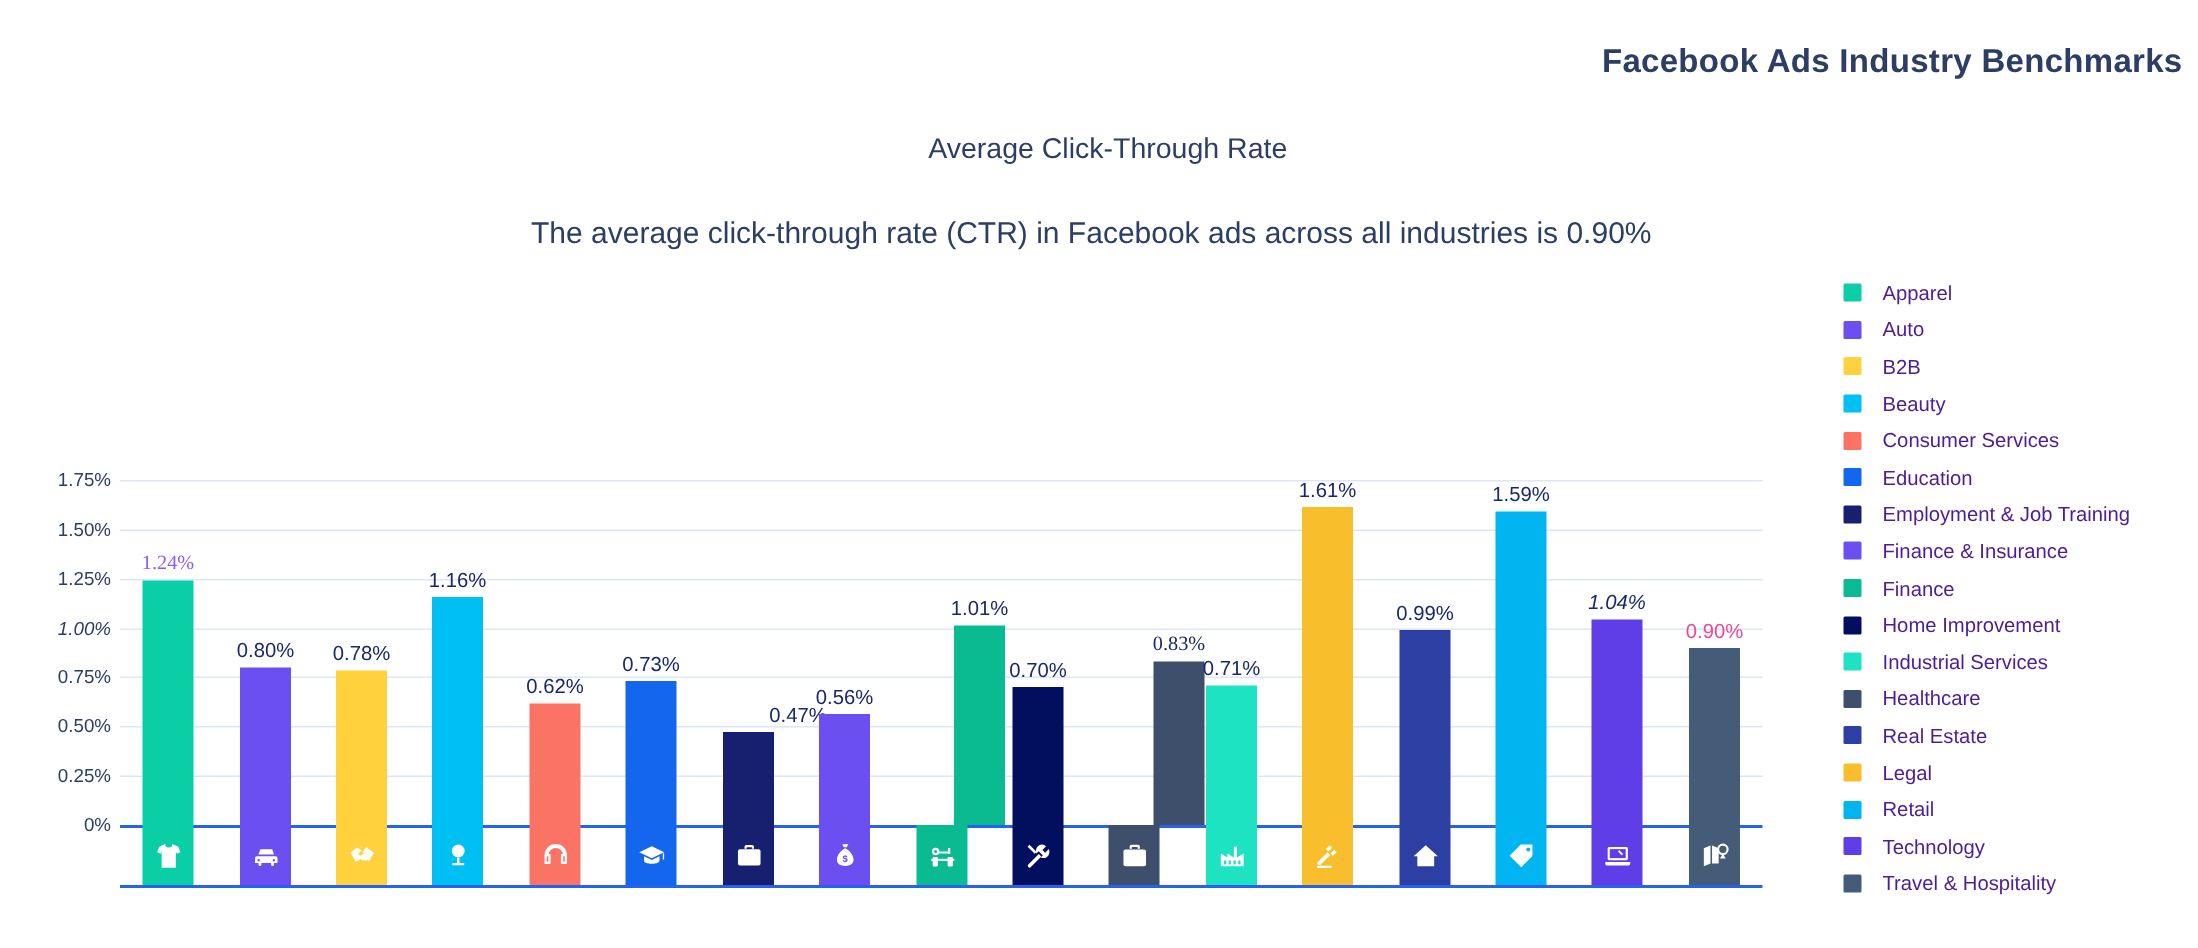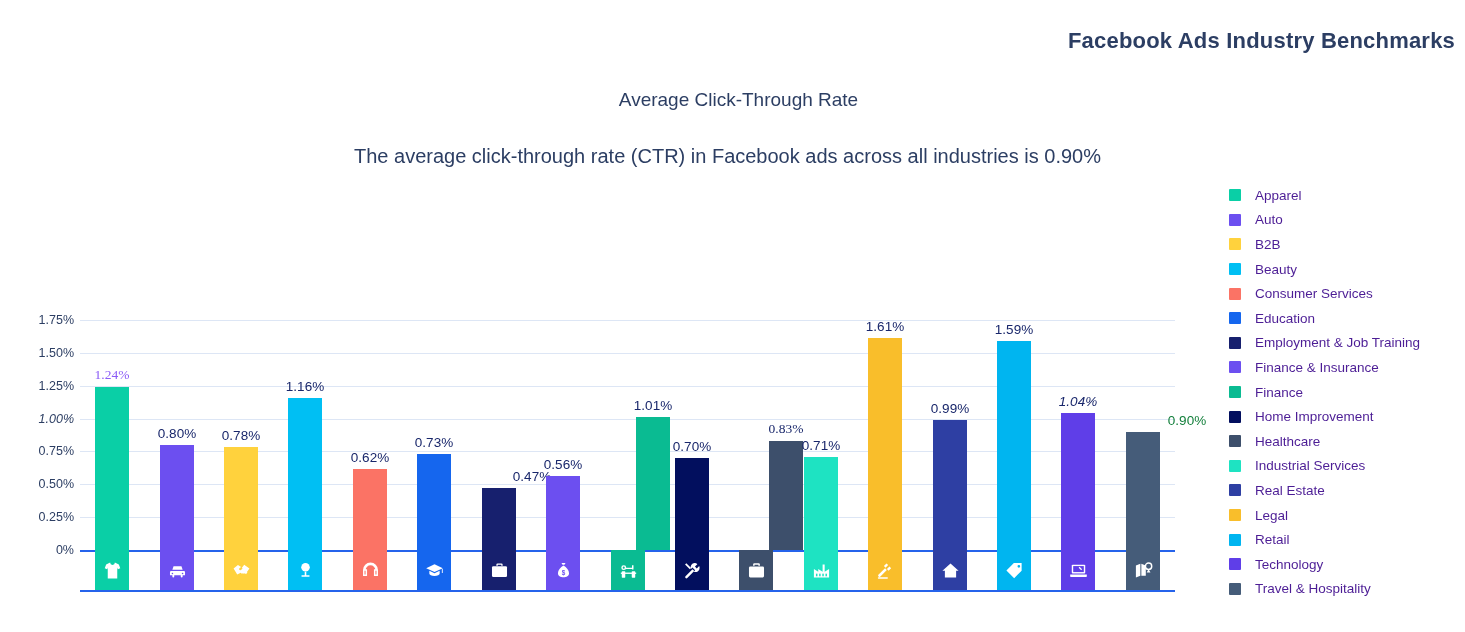--- a/index.html
+++ b/index.html
@@ -172,21 +172,21 @@
         <div class="barwrap" style="left: 917px; height: 209px;">
           <div class="bar" style="height: 209px; background: rgb(0, 181, 240);"></div>
           <div class="valuelabel" style="color: rgb(25, 39, 107);">1.59%</div>
         </div>
         <div class="barwrap" style="left: 981px; height: 137px; font-style: italic;">
           <div class="bar" style="height: 137px; background: rgb(95, 62, 232);"></div>
           <div class="valuelabel" style="color: rgb(25, 39, 107);">1.04%</div>
         </div>
         <div class="barwrap" style="left: 1046px; height: 118px;">
           <div class="bar" style="height: 118px; background: rgb(69, 92, 121);"></div>
-          <div class="valuelabel" style="color: #15803d; margin-left: 44px;">0.90%</div>
+          <div class="valuelabel" style="color: #ec4899;">0.90%</div>
         </div>
       </div>
     <div class="icons-layer" id="icons">
         <div class="iconcell" style="left: 15px; background: rgb(10, 207, 166);">
           <svg viewBox="0 0 24 24">
             <path d="M9 2 4 4.5 2.2 9l3 1.3.8-2V22h12V8.3l.8 2 3-1.3L20 4.5 15 2a3 3 0 0 1-6 0z"></path>
           </svg>
         </div>
         <div class="iconcell" style="left: 80px; background: rgb(108, 79, 240);">
           <svg viewBox="0 0 24 24">
@@ -331,28 +331,28 @@
       </div>
       <div class="legend-item">
         <span class="legend-swatch" style="background: rgb(10, 187, 146);"></span>
         <span class="legend-label">Finance</span>
       </div>
       <div class="legend-item">
         <span class="legend-swatch" style="background: rgb(2, 15, 94);"></span>
         <span class="legend-label">Home Improvement</span>
       </div>
       <div class="legend-item">
+        <span class="legend-swatch" style="background: rgb(30, 227, 194);"></span>
+        <span class="legend-label">Industrial Services</span>
+      </div>
+      <div class="legend-item">
         <span class="legend-swatch" style="background: rgb(61, 79, 107);"></span>
         <span class="legend-label">Healthcare</span>
       </div>
       <div class="legend-item">
-        <span class="legend-swatch" style="background: rgb(30, 227, 194);"></span>
-        <span class="legend-label">Industrial Services</span>
-      </div>
-      <div class="legend-item">
         <span class="legend-swatch" style="background: rgb(46, 63, 163);"></span>
         <span class="legend-label">Real Estate</span>
       </div>
       <div class="legend-item">
         <span class="legend-swatch" style="background: rgb(249, 190, 43);"></span>
         <span class="legend-label">Legal</span>
       </div>
       <div class="legend-item">
         <span class="legend-swatch" style="background: rgb(0, 181, 240);"></span>
         <span class="legend-label">Retail</span>

